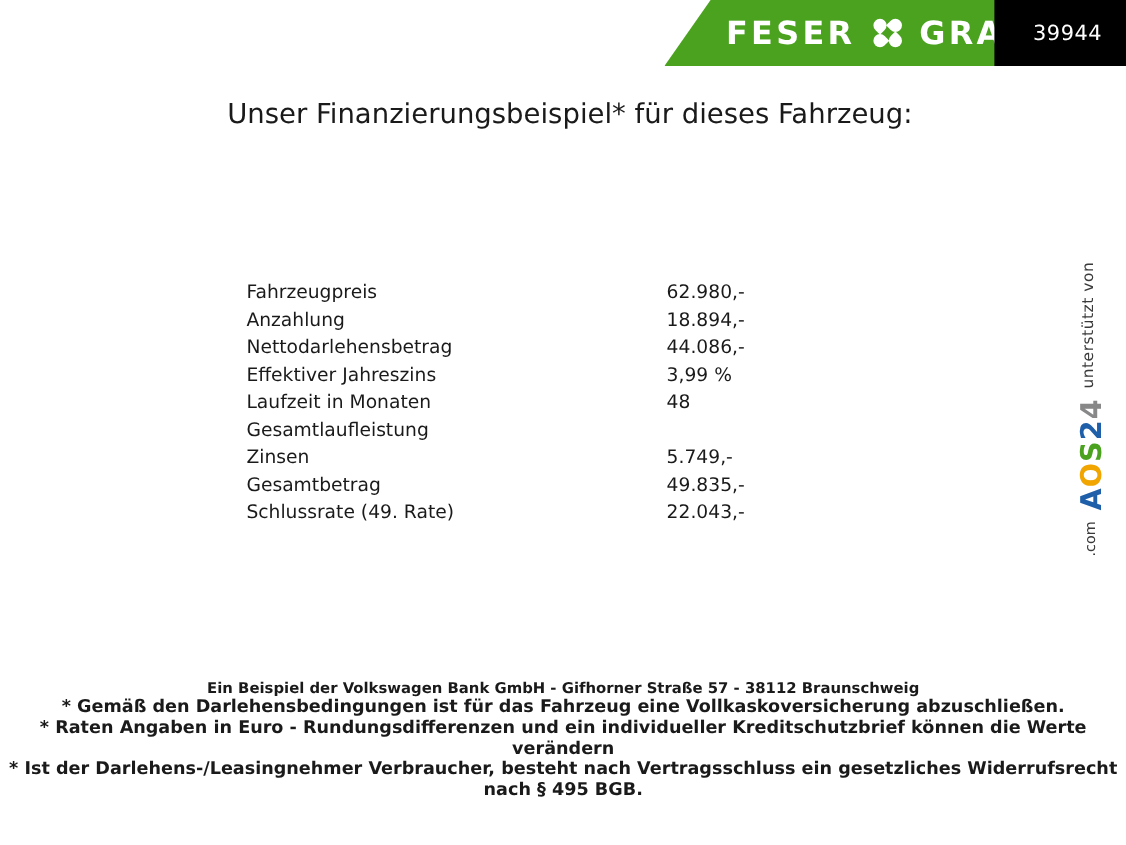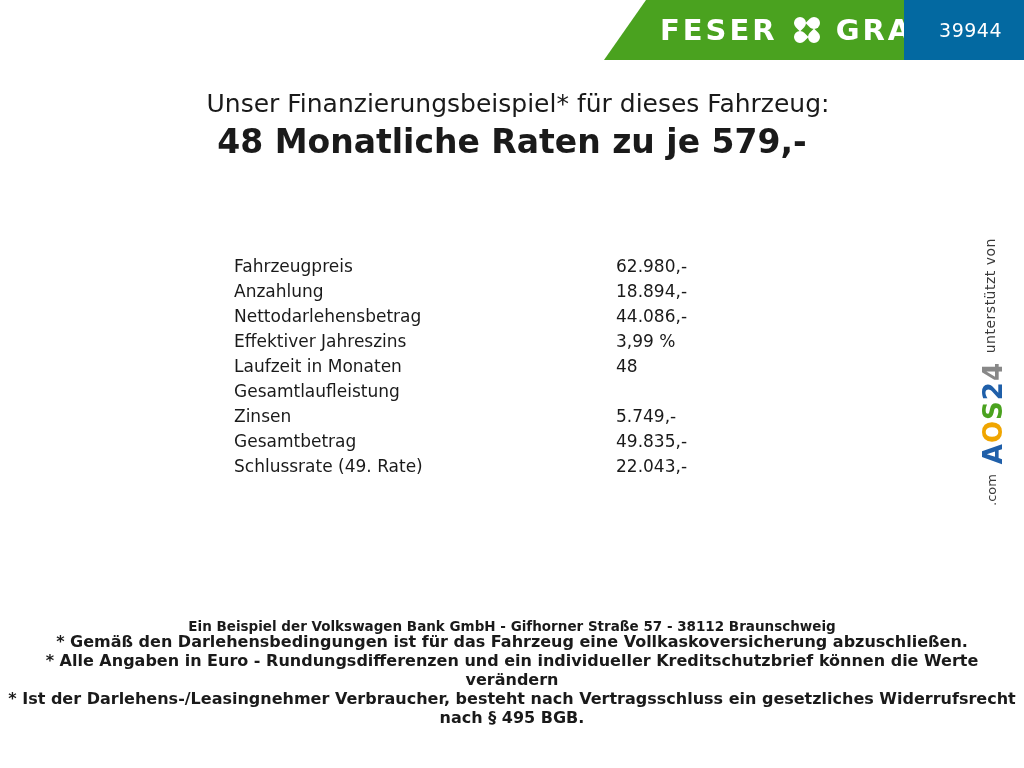--- a/index.html
+++ b/index.html
@@ -59,21 +59,21 @@
 
   .stock-number {
     position: absolute;
     top: 0; right: 0;
     height: 60px;
     width: 120px;
     display: flex;
     align-items: center;
     justify-content: flex-end;
     padding-right: 22px;
-    background: #0369a1;
+    background: #000000;
     color: #ffffff;
     font-size: 19px;
     letter-spacing: 0.5px;
   }
 
   
   .titles {
     position: absolute;
     top: 88px; left: 0; width: 1024px;
     text-align: center;
@@ -101,21 +101,21 @@
     left: 224px;
     width: 560px;
   }
   .frow {
     display: flex;
     height: 25px;
     align-items: flex-start;
     font-size: 17px;
     line-height: 25px;
   }
-  .flabel { width: 382px; margin-left: 10px; }
+  .flabel { width: 382px; }
   .fvalue { flex: 1; }
 
   
   .aos-block {
     position: absolute;
     right: 4px;
     top: 238px;
     width: 44px;
     height: 300px;
   }
@@ -188,21 +188,20 @@
           <span></span>
           <span></span>
       </span>
       <span>GRAF</span>
     </div>
   </div>
   <div class="stock-number">39944</div>
 
   <div class="titles">
     <div class="title-line1">Unser Finanzierungsbeispiel* für dieses Fahrzeug:</div>
-    <div class="title-line2">48 Monatliche Raten zu je 579,-</div>
   </div>
 
   <div class="finance-table">
     <div class="frow">
       <div class="flabel">Fahrzeugpreis</div>
       <div class="fvalue">62.980,-</div>
     </div>
     <div class="frow">
       <div class="flabel">Anzahlung</div>
       <div class="fvalue">18.894,-</div>
@@ -241,18 +240,18 @@
     <div class="aos-logo">
       <span class="c1">A</span><span class="c2">O</span><span class="c3">S</span><span class="c4">2</span><span class="c5">4</span>
     </div>
     <div class="aos-dom">.com</div>
   </div>
 
   <div class="bank-line">Ein Beispiel der Volkswagen Bank GmbH - Gifhorner Straße 57 - 38112 Braunschweig</div>
 
   <div class="disclaimer">
     <p>* Gemäß den Darlehensbedingungen ist für das Fahrzeug eine Vollkaskoversicherung abzuschließen.</p>
-    <p>* Alle Angaben in Euro - Rundungsdifferenzen und ein individueller Kreditschutzbrief können die Werte verändern</p>
+    <p>* Raten Angaben in Euro - Rundungsdifferenzen und ein individueller Kreditschutzbrief können die Werte verändern</p>
     <p>* Ist der Darlehens-/Leasingnehmer Verbraucher, besteht nach Vertragsschluss ein gesetzliches Widerrufsrecht</p>
     <p>nach § 495 BGB.</p>
   </div>
 
 </div>
 
 </body></html>

